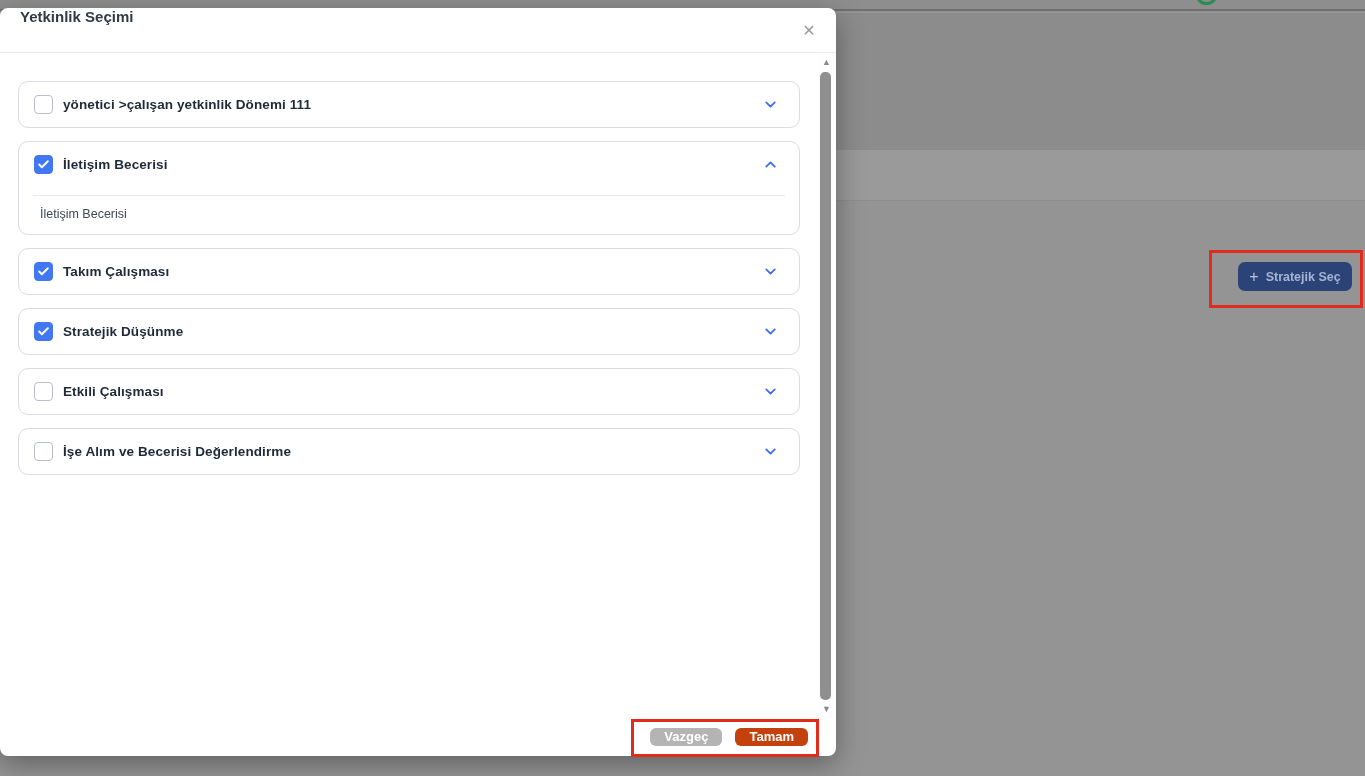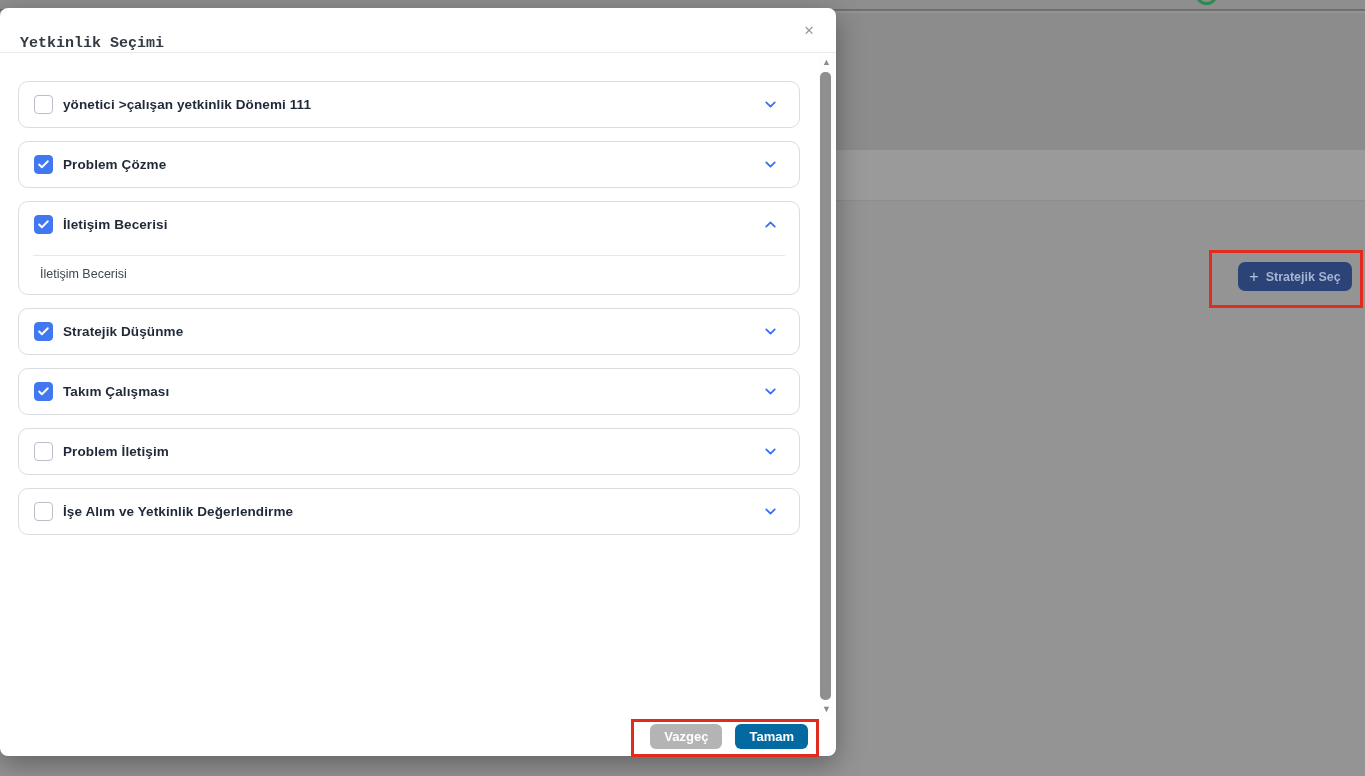--- a/index.html
+++ b/index.html
@@ -40,21 +40,21 @@
 
   
   .modal {
     position: absolute; left: 0; top: 8px; width: 836px; height: 748px;
     background: #ffffff; border-radius: 8px;
     box-shadow: 0 8px 28px rgba(0,0,0,0.35);
   }
   .modal-header {
     position: absolute; left: 0; top: 0; width: 100%; height: 45px;
     border-bottom: 1px solid #e9eaec;
-    display: flex; align-items: flex-end; padding: 0 20px; font-family: Liberation Mono, monospace;
+    display: flex; align-items: flex-start; padding: 0 20px;
   }
   .modal-title { font-size: 15px; font-weight: 600; color: #333a44; }
   .modal-close {
     position: absolute; right: 16px; top: 12px; width: 22px; height: 22px;
     border: none; background: transparent; color: #9b9b9b; font-size: 16px;
     cursor: pointer; line-height: 22px; text-align: center; font-family: inherit;
   }
 
   .modal-body {
     position: absolute; left: 0; top: 46px; width: 818px; height: 663px;
@@ -94,26 +94,26 @@
   .scroll-thumb {
     position: absolute; left: 1px; top: 17px; width: 11px; height: 628px;
     background: #8f8f8f; border-radius: 5px; cursor: grab;
   }
 
   .modal-footer {
     position: absolute; left: 0; bottom: 0; width: 100%; height: 39px;
     display: flex; align-items: center; justify-content: flex-end; padding-right: 28px; gap: 13px;
   }
   .btn {
-    border: none; border-radius: 6px; height: 25px; padding: 0 14px;
+    border: none; border-radius: 6px; height: 18px; padding: 0 14px;
     color: #fff; font-size: 13px; font-weight: 700; font-family: inherit; cursor: pointer;
     display: flex; align-items: center; justify-content: center;
   }
   .btn-cancel { background: #b4b4b4; }
-  .btn-ok { background: #0369a1; }
+  .btn-ok { background: #c2410c; }
 </style>
 </head>
 <body>
 
 <div class="backdrop">
   <div class="bg-section-top"></div>
   <div class="bg-band"></div>
   <div class="bg-lower"></div>
   <div class="bg-topbar">
     <span class="avatar-ring"></span>
@@ -143,90 +143,75 @@
           </span>
         </div>
       </div>
       <div class="card">
         <div class="card-row">
           <span class="checkbox checked">
             <svg viewBox="0 0 24 24">
               <polyline points="20 6 9 17 4 12"></polyline>
             </svg>
           </span>
-          <span class="card-label">Problem Çözme</span>
-          <span class="chevron">
-            <svg viewBox="0 0 24 24">
-              <polyline points="6 9 12 15 18 9"></polyline>
-            </svg>
-          </span>
-        </div>
-      </div>
-      <div class="card">
-        <div class="card-row">
-          <span class="checkbox checked">
-            <svg viewBox="0 0 24 24">
-              <polyline points="20 6 9 17 4 12"></polyline>
-            </svg>
-          </span>
           <span class="card-label">İletişim Becerisi</span>
           <span class="chevron up">
             <svg viewBox="0 0 24 24">
               <polyline points="6 9 12 15 18 9"></polyline>
             </svg>
           </span>
         </div>
         <div class="card-divider"></div>
         <div class="sub-item">İletişim Becerisi</div>
       </div>
       <div class="card">
         <div class="card-row">
           <span class="checkbox checked">
             <svg viewBox="0 0 24 24">
               <polyline points="20 6 9 17 4 12"></polyline>
             </svg>
           </span>
+          <span class="card-label">Takım Çalışması</span>
+          <span class="chevron">
+            <svg viewBox="0 0 24 24">
+              <polyline points="6 9 12 15 18 9"></polyline>
+            </svg>
+          </span>
+        </div>
+      </div>
+      <div class="card">
+        <div class="card-row">
+          <span class="checkbox checked">
+            <svg viewBox="0 0 24 24">
+              <polyline points="20 6 9 17 4 12"></polyline>
+            </svg>
+          </span>
           <span class="card-label">Stratejik Düşünme</span>
           <span class="chevron">
             <svg viewBox="0 0 24 24">
               <polyline points="6 9 12 15 18 9"></polyline>
             </svg>
           </span>
         </div>
       </div>
       <div class="card">
         <div class="card-row">
-          <span class="checkbox checked">
-            <svg viewBox="0 0 24 24">
-              <polyline points="20 6 9 17 4 12"></polyline>
-            </svg>
-          </span>
-          <span class="card-label">Takım Çalışması</span>
-          <span class="chevron">
-            <svg viewBox="0 0 24 24">
-              <polyline points="6 9 12 15 18 9"></polyline>
-            </svg>
-          </span>
-        </div>
-      </div>
-      <div class="card">
-        <div class="card-row">
           <span class="checkbox"></span>
-          <span class="card-label">Problem İletişim</span>
+          <span class="card-label">Etkili Çalışması</span>
           <span class="chevron">
             <svg viewBox="0 0 24 24">
               <polyline points="6 9 12 15 18 9"></polyline>
             </svg>
           </span>
         </div>
       </div>
       <div class="card">
         <div class="card-row">
           <span class="checkbox"></span>
-          <span class="card-label">İşe Alım ve Yetkinlik Değerlendirme</span>
+          <span class="card-label">İşe Alım ve Becerisi Değerlendirme</span>
           <span class="chevron">
             <svg viewBox="0 0 24 24">
               <polyline points="6 9 12 15 18 9"></polyline>
             </svg>
           </span>
         </div>
       </div>
     </div>
 
   <div class="scrollbar">

